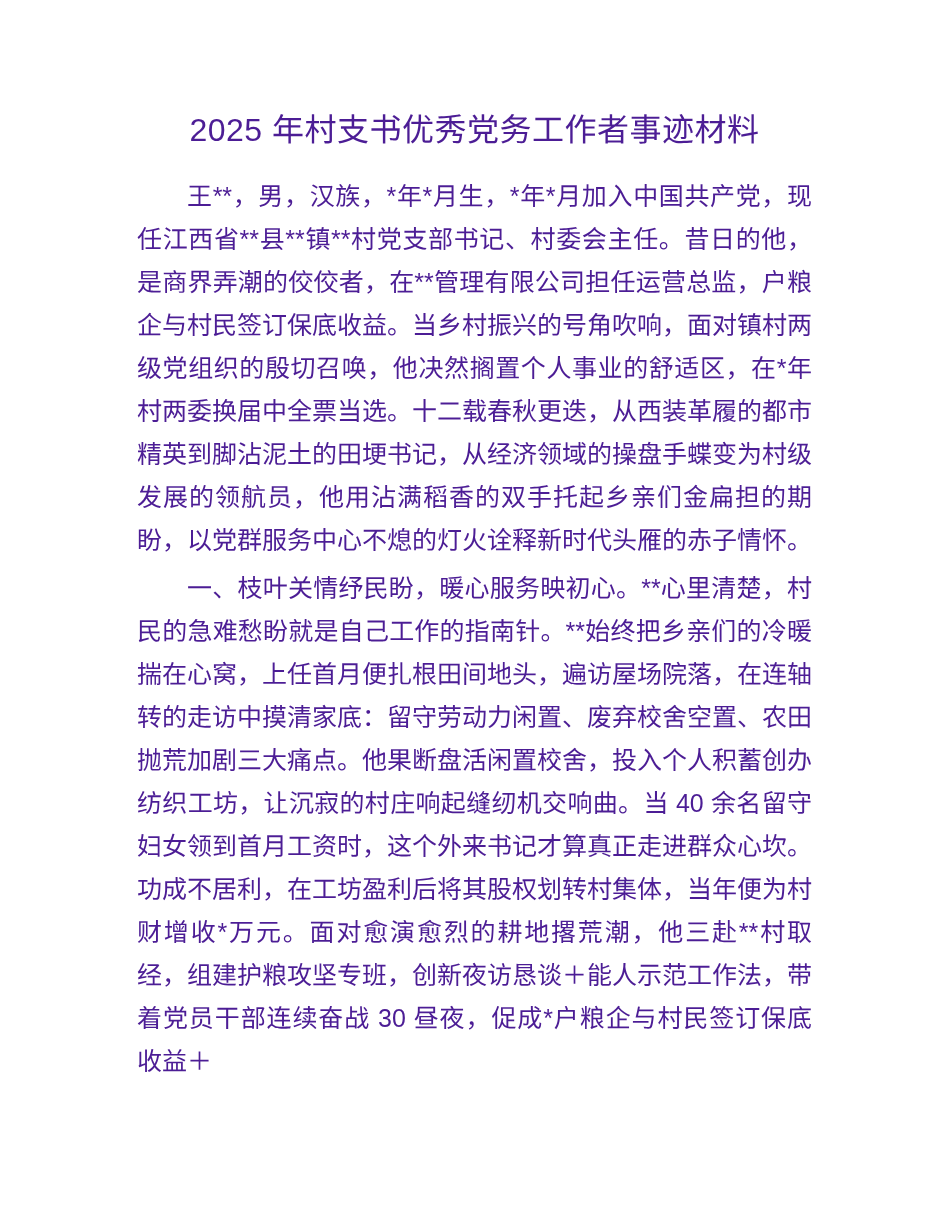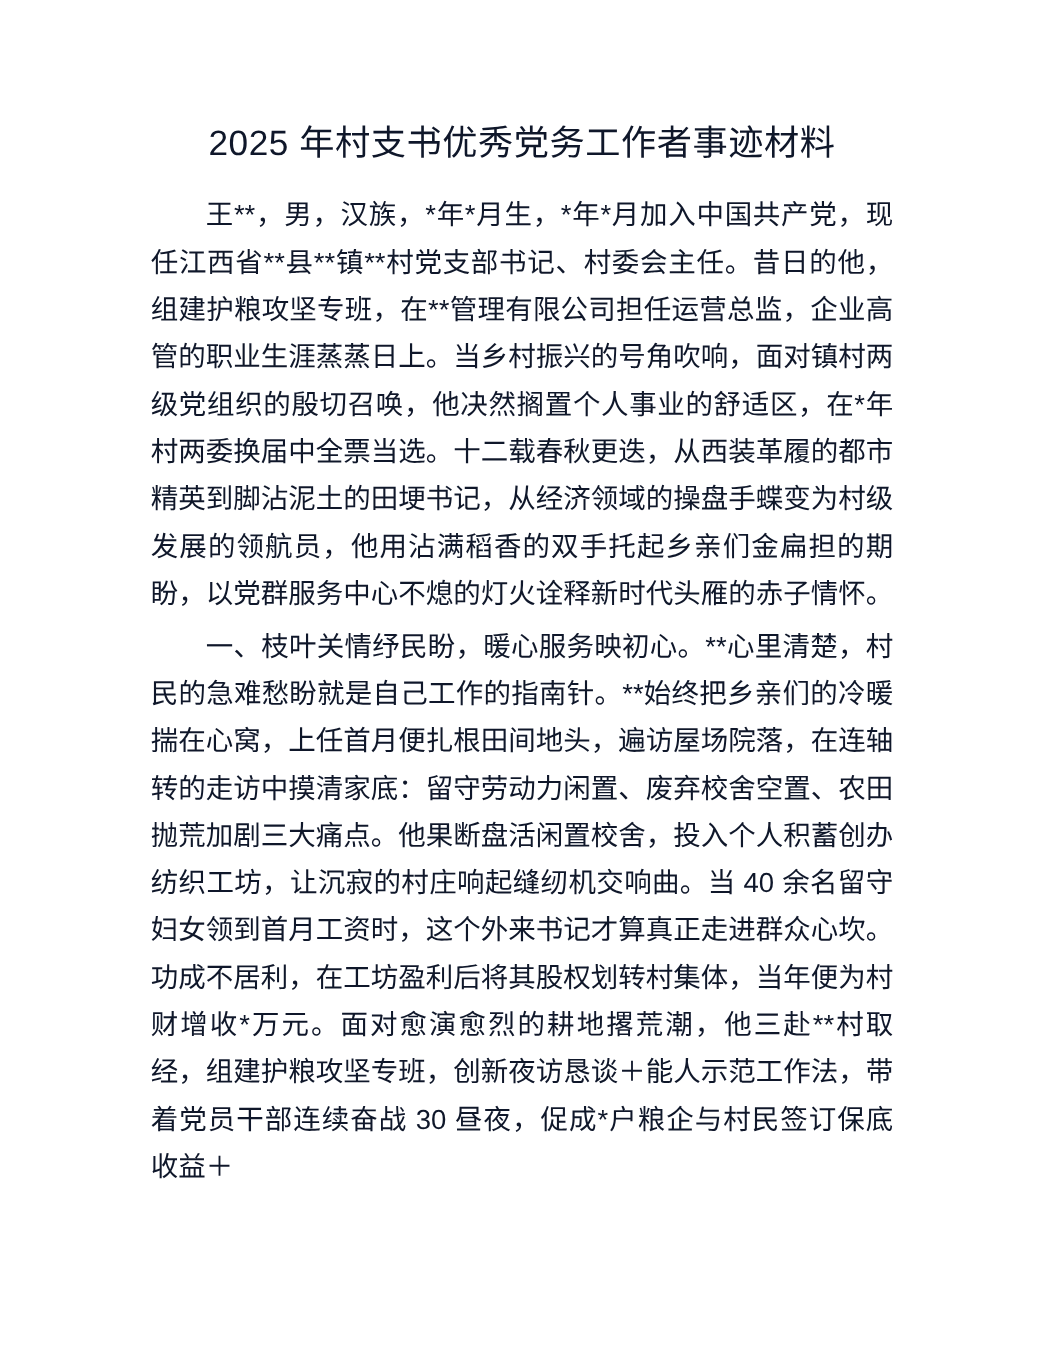--- a/index.html
+++ b/index.html
@@ -9,21 +9,21 @@
   }
   .page {
     position: relative;
     width: 950px;
     height: 1230px;
     background: #ffffff;
     overflow: hidden;
     box-sizing: border-box;
     padding: 107px 138px 0 137px;
     font-family: "Liberation Sans", "DejaVu Sans", sans-serif;
-    color: #0f172a;
+    color: #4c1d95;
   }
   .doc-title {
     margin: 0 0 22px 0;
     font-size: 32px;
     line-height: 46px;
     font-weight: 500;
     text-align: center;
     letter-spacing: 0.5px;
     white-space: nowrap;
   }
@@ -40,16 +40,16 @@
     margin-top: 5px;
   }
 </style>
 </head>
 <body>
 
 <div class="page">
   <h1 class="doc-title">2025 年村支书优秀党务工作者事迹材料</h1>
 
   <div class="doc-body">
-    <p>王**，男，汉族，*年*月生，*年*月加入中国共产党，现任江西省**县**镇**村党支部书记、村委会主任。昔日的他，组建护粮攻坚专班，在**管理有限公司担任运营总监，企业高管的职业生涯蒸蒸日上。当乡村振兴的号角吹响，面对镇村两级党组织的殷切召唤，他决然搁置个人事业的舒适区，在*年村两委换届中全票当选。十二载春秋更迭，从西装革履的都市精英到脚沾泥土的田埂书记，从经济领域的操盘手蝶变为村级发展的领航员，他用沾满稻香的双手托起乡亲们金扁担的期盼，以党群服务中心不熄的灯火诠释新时代头雁的赤子情怀。</p>
+    <p>王**，男，汉族，*年*月生，*年*月加入中国共产党，现任江西省**县**镇**村党支部书记、村委会主任。昔日的他，是商界弄潮的佼佼者，在**管理有限公司担任运营总监，户粮企与村民签订保底收益。当乡村振兴的号角吹响，面对镇村两级党组织的殷切召唤，他决然搁置个人事业的舒适区，在*年村两委换届中全票当选。十二载春秋更迭，从西装革履的都市精英到脚沾泥土的田埂书记，从经济领域的操盘手蝶变为村级发展的领航员，他用沾满稻香的双手托起乡亲们金扁担的期盼，以党群服务中心不熄的灯火诠释新时代头雁的赤子情怀。</p>
     <p>一、枝叶关情纾民盼，暖心服务映初心。**心里清楚，村民的急难愁盼就是自己工作的指南针。**始终把乡亲们的冷暖揣在心窝，上任首月便扎根田间地头，遍访屋场院落，在连轴转的走访中摸清家底：留守劳动力闲置、废弃校舍空置、农田抛荒加剧三大痛点。他果断盘活闲置校舍，投入个人积蓄创办纺织工坊，让沉寂的村庄响起缝纫机交响曲。当 40 余名留守妇女领到首月工资时，这个外来书记才算真正走进群众心坎。功成不居利，在工坊盈利后将其股权划转村集体，当年便为村财增收*万元。面对愈演愈烈的耕地撂荒潮，他三赴**村取经，组建护粮攻坚专班，创新夜访恳谈＋能人示范工作法，带着党员干部连续奋战 30 昼夜，促成*户粮企与村民签订保底收益＋</p>
   </div>
 </div>
 
 </body></html>

